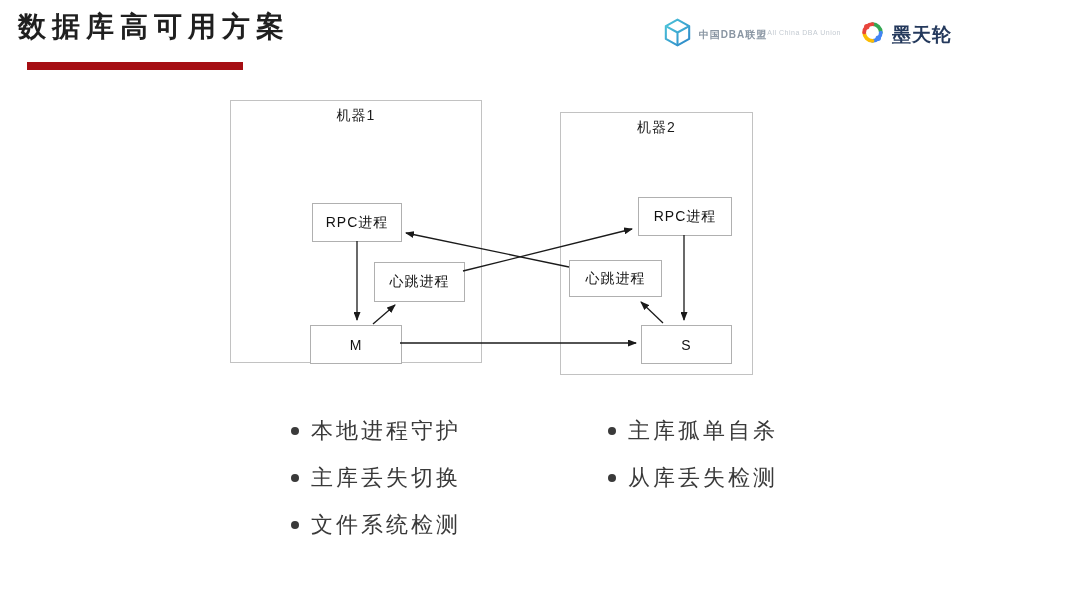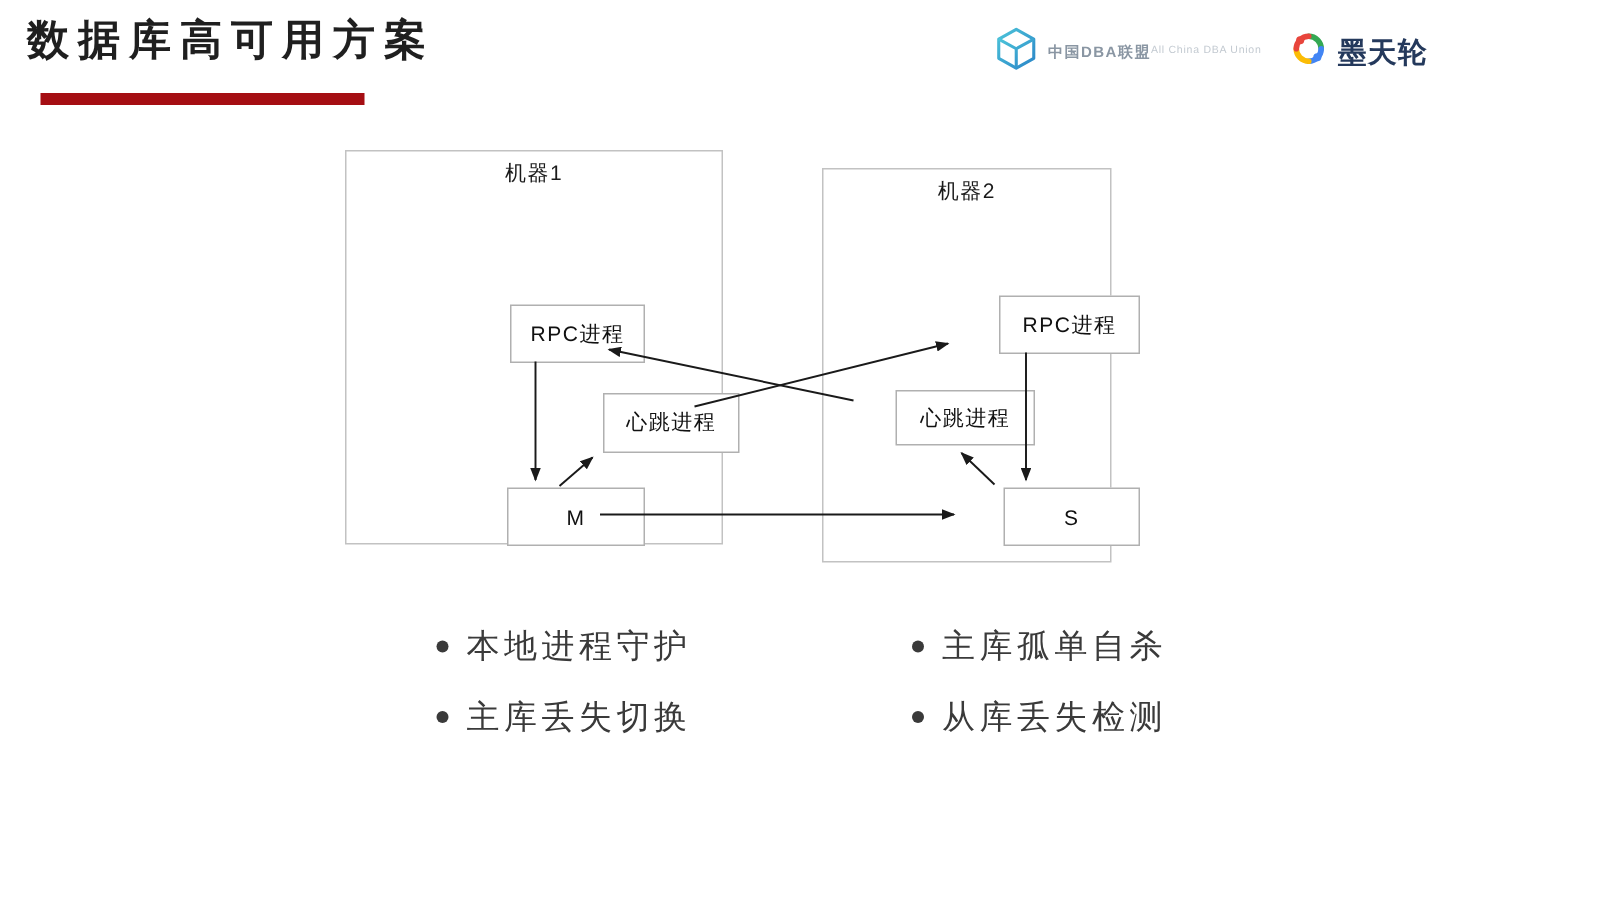--- a/index.html
+++ b/index.html
@@ -21,29 +21,29 @@
   .logo-group{display:flex;align-items:center;gap:6px;}
   .dba-text{display:flex;flex-direction:row;line-height:1.1;}
   .dba-name{font-size:10px;color:#8a96a3;letter-spacing:1px;font-weight:700;}
   .dba-sub{font-size:7px;color:#c3cad1;letter-spacing:.5px;}
   .modb-name{font-size:19px;font-weight:700;color:#24395c;letter-spacing:1px;}
   
   .machine{
     position:absolute;border:1px solid #c2c2c2;background:#fff;
   }
   #machine1{left:230px;top:100px;width:250px;height:261px;}
-  #machine2{left:548px;top:112px;width:191px;height:261px;}
+  #machine2{left:560px;top:112px;width:191px;height:261px;}
   .machine-label{
     position:absolute;top:6px;left:0;width:100%;text-align:center;
     font-size:14px;color:#1a1a1a;letter-spacing:1px;
   }
   .node{
     position:absolute;background:#fff;border:1px solid #b0b0b0;
     display:flex;align-items:center;justify-content:center;
-    font-size:14px;color:#111;letter-spacing:1px;z-index:2;margin-left:28px;
+    font-size:14px;color:#111;letter-spacing:1px;z-index:2;
   }
   #node-rpc1{left:312px;top:203px;width:88px;height:37px;}
   #node-hb1 {left:374px;top:262px;width:89px;height:38px;}
   #node-m   {left:310px;top:325px;width:90px;height:37px;}
   #node-rpc2{left:638px;top:197px;width:92px;height:37px;}
   #node-hb2 {left:569px;top:260px;width:91px;height:35px;}
   #node-s   {left:641px;top:325px;width:89px;height:37px;}
   .arrows{
     position:absolute;left:0;top:0;width:1080px;height:604px;
     pointer-events:none;z-index:3;
@@ -142,20 +142,24 @@
 
   <ul class="bullets" id="bullets-left">
     <li>
         <span class="dot"></span>
         <span class="bullet-label">本地进程守护</span>
       </li>
     <li>
         <span class="dot"></span>
         <span class="bullet-label">主库丢失切换</span>
       </li>
+    <li>
+        <span class="dot"></span>
+        <span class="bullet-label">文件系统检测</span>
+      </li>
   </ul>
   <ul class="bullets" id="bullets-right">
     <li>
         <span class="dot"></span>
         <span class="bullet-label">主库孤单自杀</span>
       </li>
     <li>
         <span class="dot"></span>
         <span class="bullet-label">从库丢失检测</span>
       </li>

